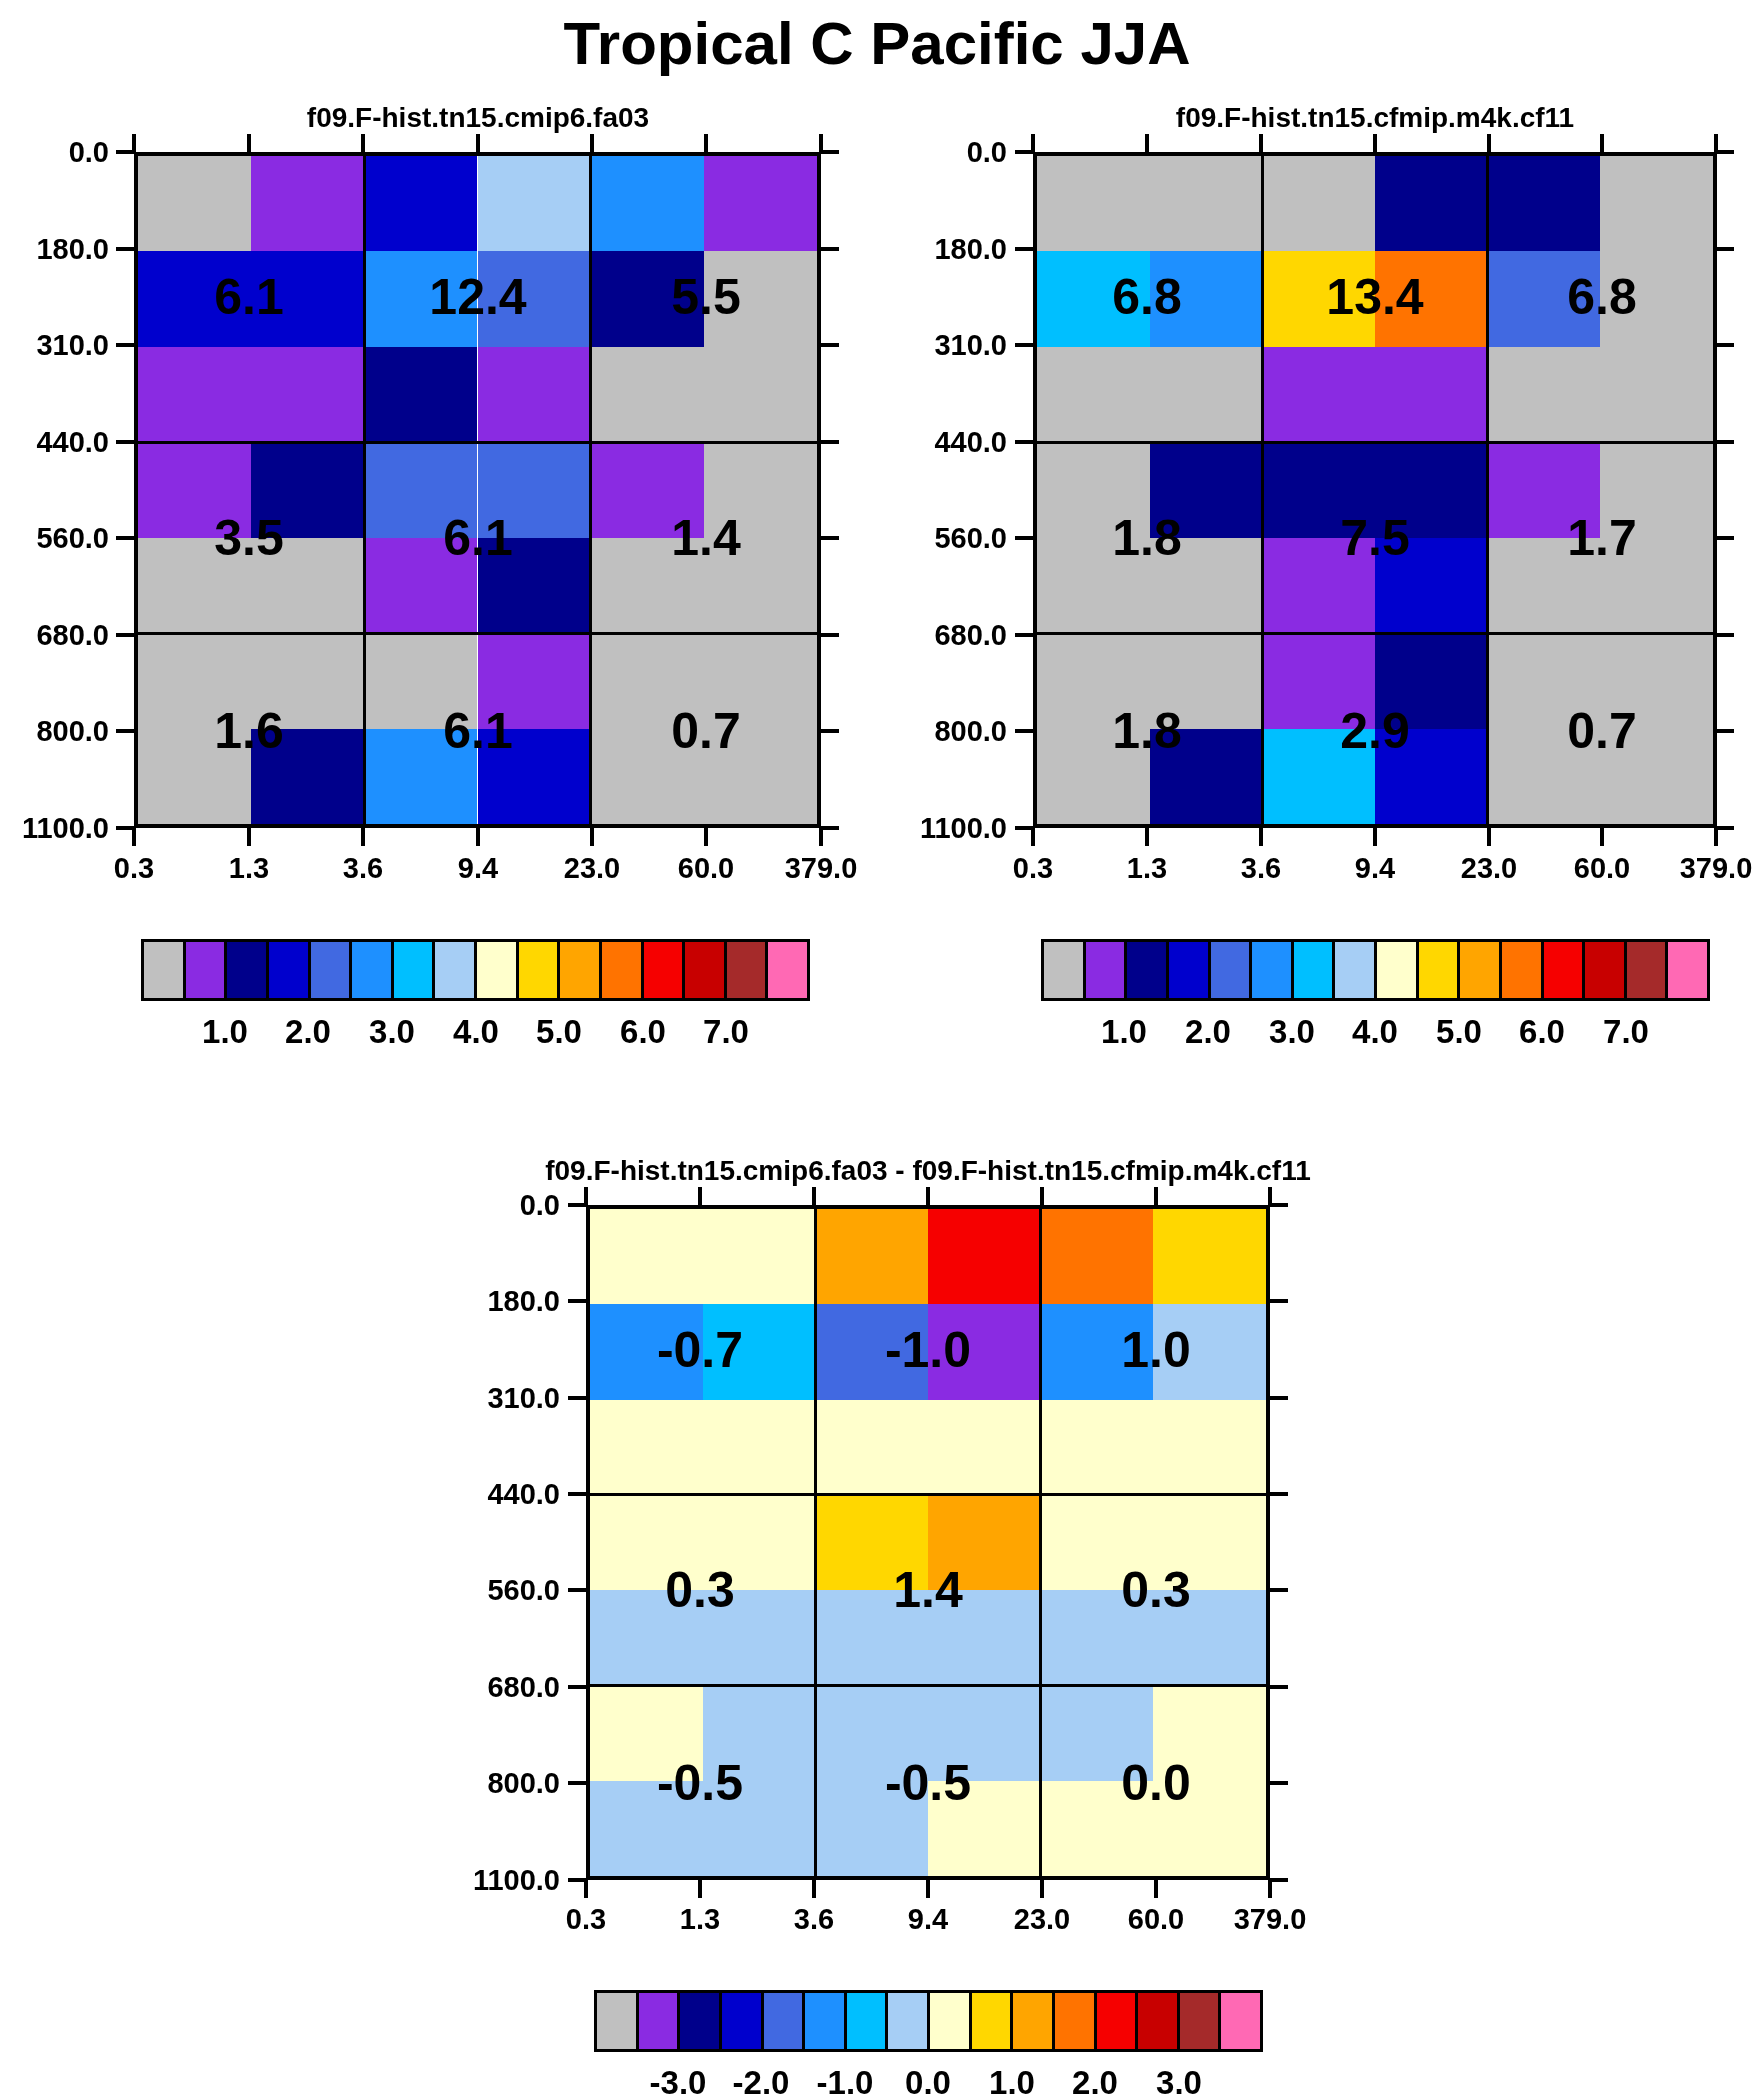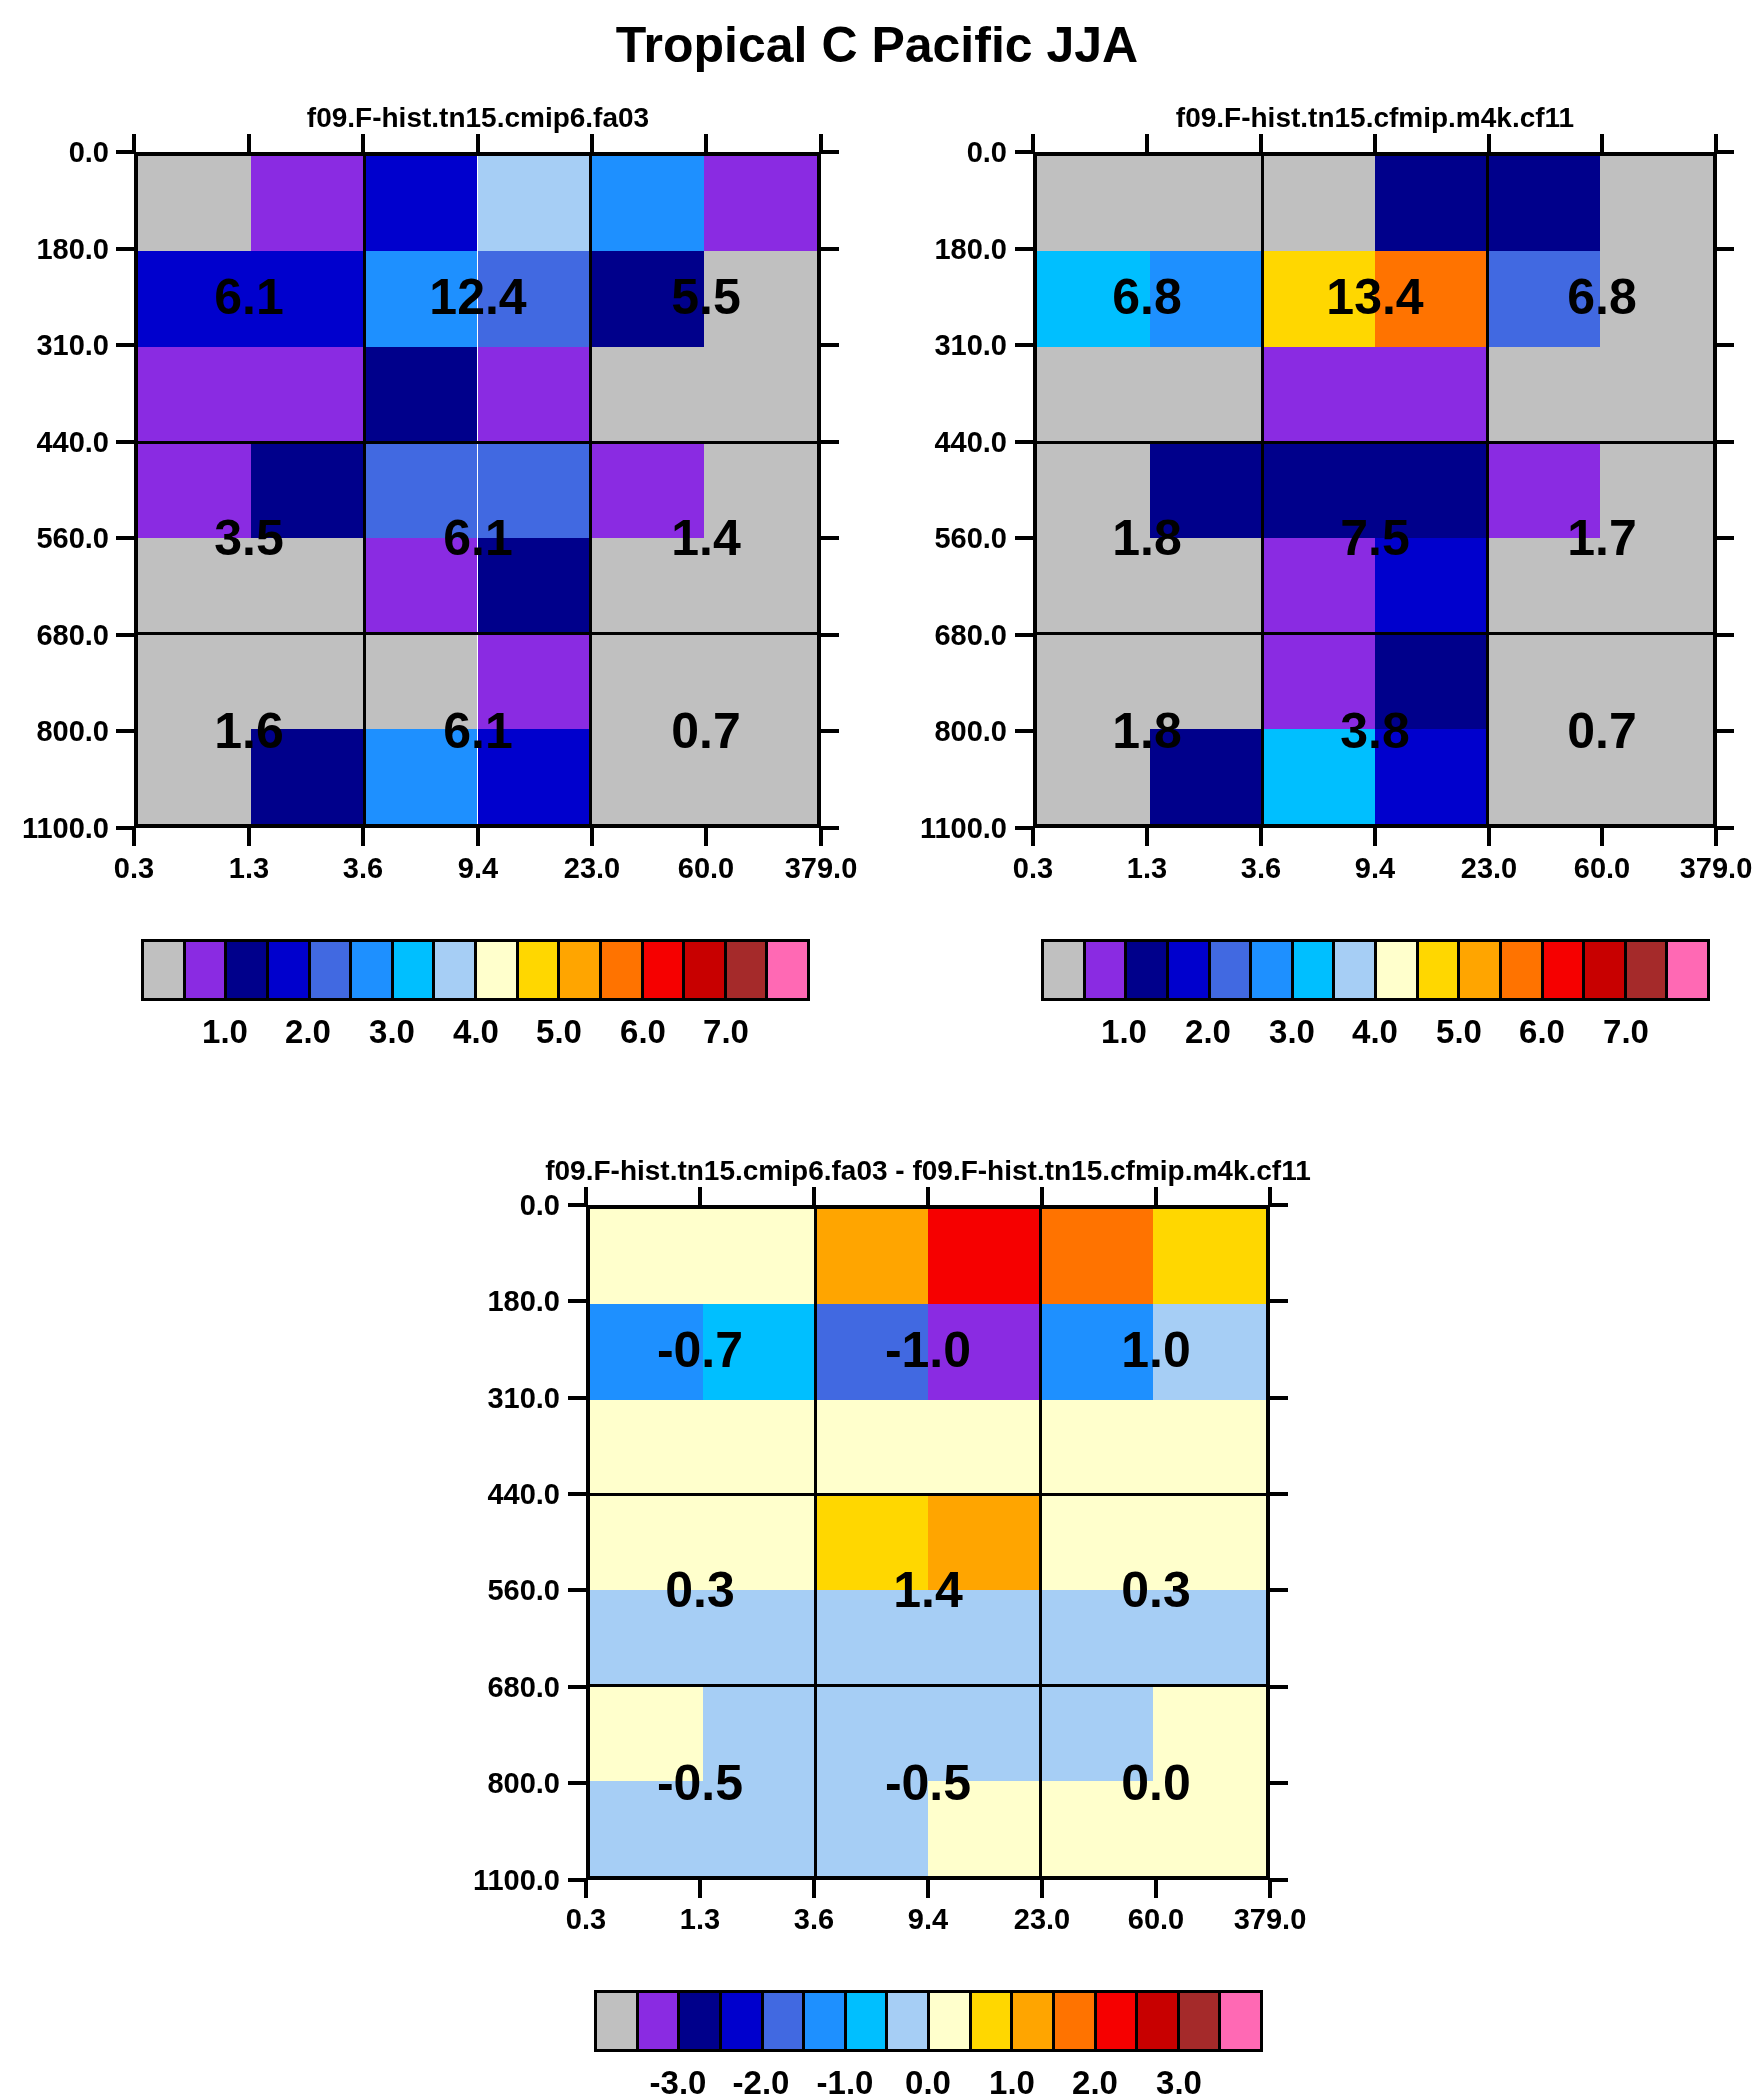--- a/index.html
+++ b/index.html
@@ -1,22 +1,22 @@
 <!DOCTYPE html>
 <html><head>
 <meta charset="utf-8">
 <style>
   html,body{margin:0;padding:0;background:#ffffff;}
   .page{
     position:relative;width:1754px;height:2098px;background:#ffffff;
     font-family:"Liberation Sans","DejaVu Sans",sans-serif;color:#000;overflow:hidden;
   }
   .main-title{
-    position:absolute;top:16px;left:0;width:100%;text-align:center;
-    font-size:50px;font-weight:bold;white-space:nowrap;
+    position:absolute;top:9px;left:0;width:100%;text-align:center;
+    font-size:60px;font-weight:bold;white-space:nowrap;
   }
   .ptitle{font-size:28px;font-weight:bold;white-space:nowrap;}
   .ticklabel{font-size:29px;font-weight:bold;white-space:nowrap;}
   .cellval{font-size:50px;font-weight:bold;white-space:nowrap;}
   .cblabel{font-size:33px;font-weight:bold;white-space:nowrap;}
 </style>
 </head>
 <body>
 
 <div class="page" id="figure">
@@ -246,21 +246,21 @@
       <div style="position: absolute; left: 1015px; top: 826px; width: 18px; height: 4px; background: rgb(0, 0, 0);"></div>
       <div style="position: absolute; left: 1716px; top: 826px; width: 18px; height: 4px; background: rgb(0, 0, 0);"></div>
       <div class="ticklabel" style="position: absolute; left: 788px; top: 828px; width: 219px; text-align: right; transform: translateY(-50%);">1100.0</div>
       <div class="cellval" style="position: absolute; left: 1147px; top: 297px; transform: translate(-50%, -50%);">6.8</div>
       <div class="cellval" style="position: absolute; left: 1375px; top: 297px; transform: translate(-50%, -50%);">13.4</div>
       <div class="cellval" style="position: absolute; left: 1602px; top: 297px; transform: translate(-50%, -50%);">6.8</div>
       <div class="cellval" style="position: absolute; left: 1147px; top: 538px; transform: translate(-50%, -50%);">1.8</div>
       <div class="cellval" style="position: absolute; left: 1375px; top: 538px; transform: translate(-50%, -50%);">7.5</div>
       <div class="cellval" style="position: absolute; left: 1602px; top: 538px; transform: translate(-50%, -50%);">1.7</div>
       <div class="cellval" style="position: absolute; left: 1147px; top: 731px; transform: translate(-50%, -50%);">1.8</div>
-      <div class="cellval" style="position: absolute; left: 1375px; top: 731px; transform: translate(-50%, -50%);">3.8</div>
+      <div class="cellval" style="position: absolute; left: 1375px; top: 731px; transform: translate(-50%, -50%);">2.9</div>
       <div class="cellval" style="position: absolute; left: 1602px; top: 731px; transform: translate(-50%, -50%);">0.7</div>
       <div style="position: absolute; left: 1041px; top: 939px; width: 669px; height: 62px; display: flex; border: 3px solid rgb(0, 0, 0); box-sizing: border-box;">
         <div style="flex: 1 1 0px; background: rgb(192, 192, 192); border-right: 3px solid rgb(0, 0, 0);"></div>
         <div style="flex: 1 1 0px; background: rgb(138, 43, 226); border-right: 3px solid rgb(0, 0, 0);"></div>
         <div style="flex: 1 1 0px; background: rgb(0, 0, 139); border-right: 3px solid rgb(0, 0, 0);"></div>
         <div style="flex: 1 1 0px; background: rgb(0, 0, 205); border-right: 3px solid rgb(0, 0, 0);"></div>
         <div style="flex: 1 1 0px; background: rgb(65, 105, 225); border-right: 3px solid rgb(0, 0, 0);"></div>
         <div style="flex: 1 1 0px; background: rgb(30, 144, 255); border-right: 3px solid rgb(0, 0, 0);"></div>
         <div style="flex: 1 1 0px; background: rgb(0, 191, 255); border-right: 3px solid rgb(0, 0, 0);"></div>
         <div style="flex: 1 1 0px; background: rgb(166, 206, 245); border-right: 3px solid rgb(0, 0, 0);"></div>

